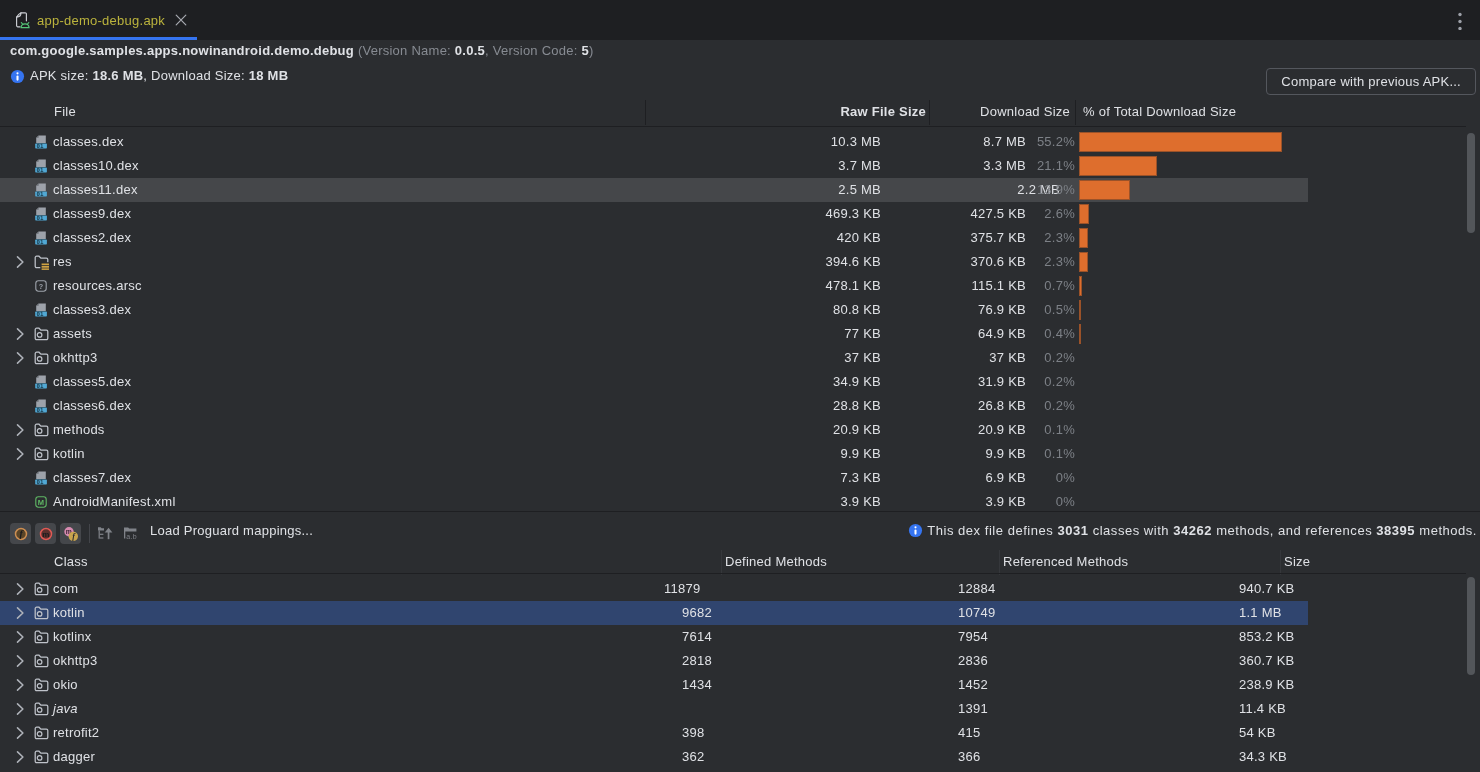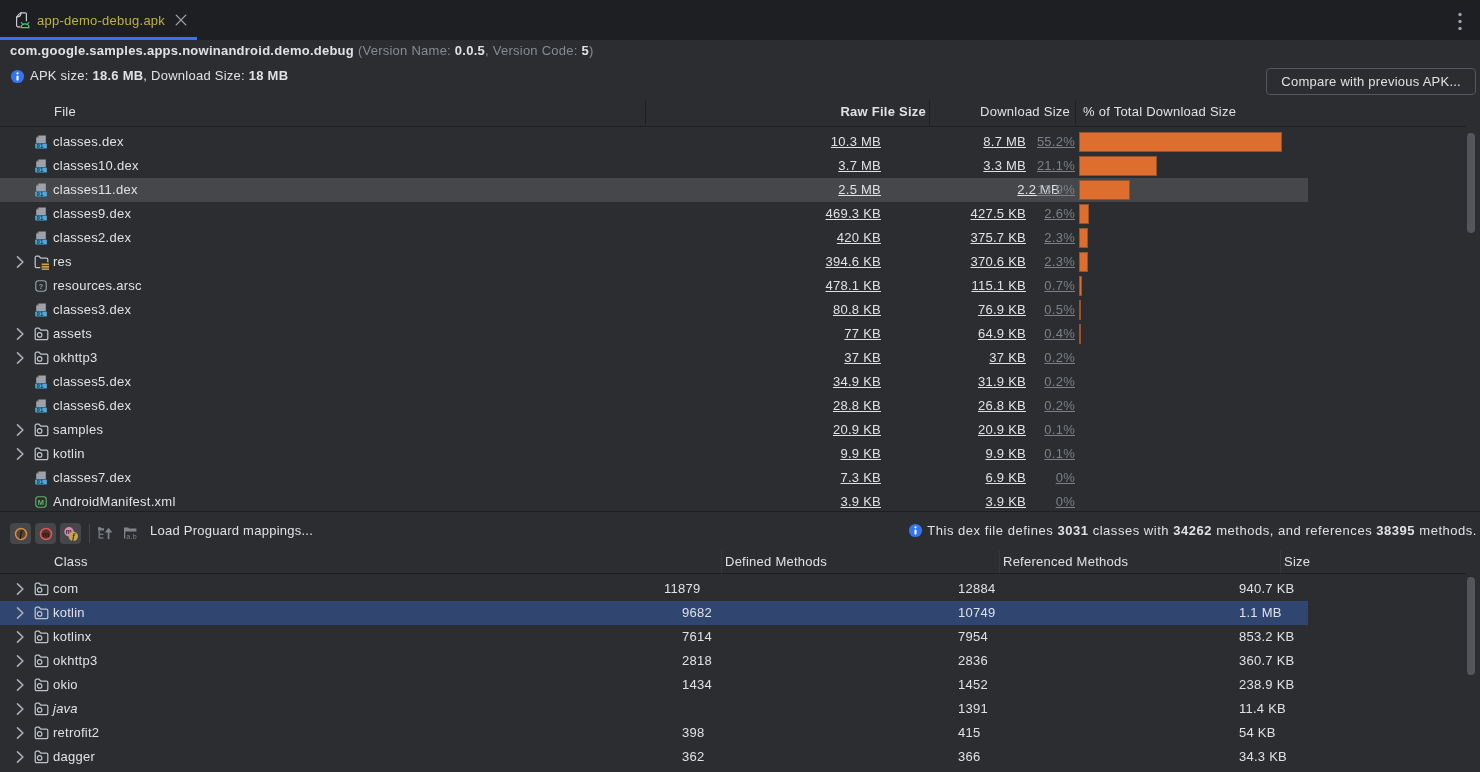--- a/index.html
+++ b/index.html
@@ -35,21 +35,21 @@
   
   .thead { position:absolute; left:0; width:1480px; height:27px;margin-left:46px; }
   .th { position:absolute; top:0; height:27px; line-height:25px; white-space:nowrap; }
   .vsep { position:absolute; top:1px; width:1px; height:25px; background:#1E1F22; }
   .hline { position:absolute; left:0; width:1480px; height:1px; background:#1E1F22; }
   .tbody { position:absolute; left:0; width:1308px; overflow:hidden; }
   .trow { position:absolute; left:0; width:1465px; height:24px; }
   .trow.sel-gray { background:#45474A; }
   .trow.sel-blue { background:#30456F; }
   .cell { position:absolute; top:0; height:24px; line-height:24px; white-space:nowrap; }
-  .cell.r { text-align:right;text-decoration:underline; }
+  .cell.r { text-align:right; }
   .chev { position:absolute; left:12px; top:4px; width:16px; height:16px; }
   .ricon { position:absolute; left:33px; top:4px; width:16px; height:16px; }
   .rname { position:absolute; left:53px; top:0; height:24px; line-height:24px; white-space:nowrap; }
   .pct { color:#7D8187; }
   .bar { position:absolute; left:1079px; top:2px; height:20px; background:#DE6E2D; box-shadow: inset 0 0 0 1px rgba(30,31,34,0.35); }
   
   .dex-toolbar { position:absolute; left:0; top:512px; width:1480px; height:37px; }
   .tbtn { position:absolute; top:11px; width:21px; height:21px; border-radius:4px; background:#45474B; display:flex; align-items:center; justify-content:center; }
   .tb-sep { position:absolute; left:89px; top:12px; width:1px; height:19px; background:#43454A; }
   .tico { position:absolute; top:13px; width:16px; height:16px; }
@@ -279,21 +279,21 @@
       </div>
       <div class="trow" style="top: 291px;">
         <span class="chev"><svg width="16" height="16" viewBox="0 0 16 16">
             <path d="M5.5 2.9 L10.9 8 L5.5 13.1" fill="none" stroke="#AEB2B9" stroke-width="1.55" stroke-linecap="round" stroke-linejoin="round"></path>
           </svg></span>
         <span class="ricon"><svg width="16" height="16" viewBox="0 0 16 16">
             <path d="M2.2 3.6 a1.4 1.4 0 0 1 1.4-1.4 H6 L7.9 4.2 h5.5 a1.4 1.4 0 0 1 1.4 1.4 V12.3 a1.4 1.4 0 0 1 -1.4 1.4 H3.6 a1.4 1.4 0 0 1 -1.4-1.4 z" fill="none" stroke="#BFC3CA" stroke-width="1.25"></path>
             <circle cx="6.6" cy="8.9" r="2.3" fill="none" stroke="#BFC3CA" stroke-width="1.2"></circle>
             <circle cx="6.6" cy="8.9" r="0.85" fill="#24262A"></circle>
           </svg></span>
-        <span class="rname">samples</span>
+        <span class="rname">methods</span>
         <span class="cell r" style="left:650px; width:231px;">20.9 KB</span>
         <span class="cell r" style="left:890px; width:136px;">20.9 KB</span>
         <span class="cell r pct" style="left:1000px; width:75px;">0.1%</span>
       </div>
       <div class="trow" style="top: 315px;">
         <span class="chev"><svg width="16" height="16" viewBox="0 0 16 16">
             <path d="M5.5 2.9 L10.9 8 L5.5 13.1" fill="none" stroke="#AEB2B9" stroke-width="1.55" stroke-linecap="round" stroke-linejoin="round"></path>
           </svg></span>
         <span class="ricon"><svg width="16" height="16" viewBox="0 0 16 16">
             <path d="M2.2 3.6 a1.4 1.4 0 0 1 1.4-1.4 H6 L7.9 4.2 h5.5 a1.4 1.4 0 0 1 1.4 1.4 V12.3 a1.4 1.4 0 0 1 -1.4 1.4 H3.6 a1.4 1.4 0 0 1 -1.4-1.4 z" fill="none" stroke="#BFC3CA" stroke-width="1.25"></path>

